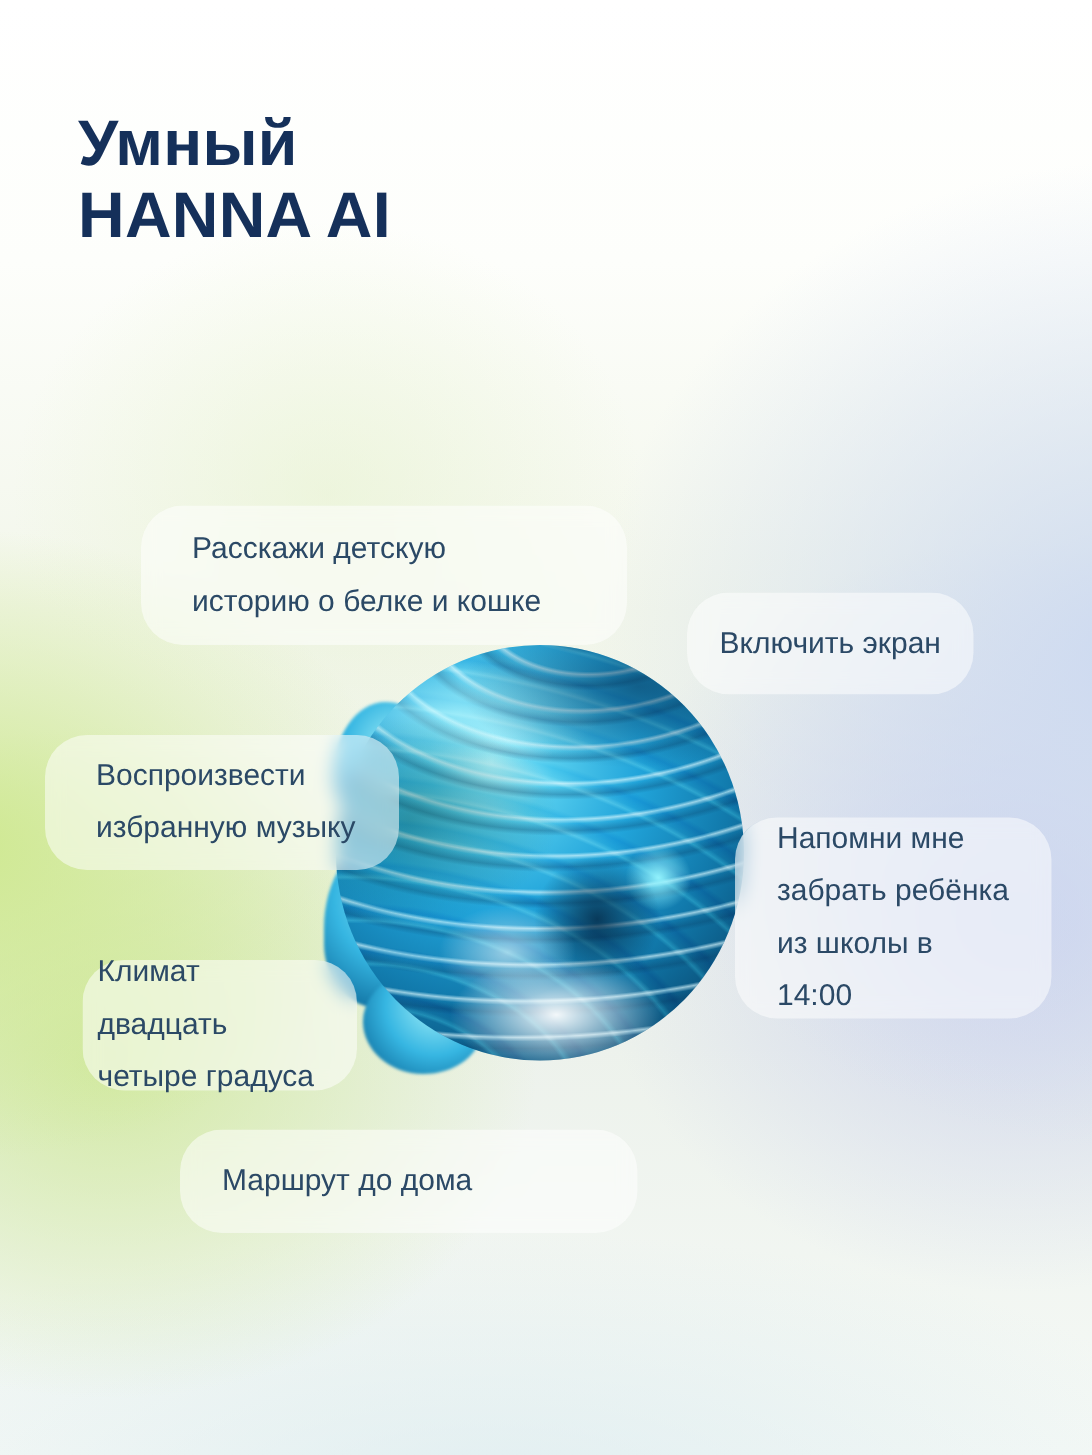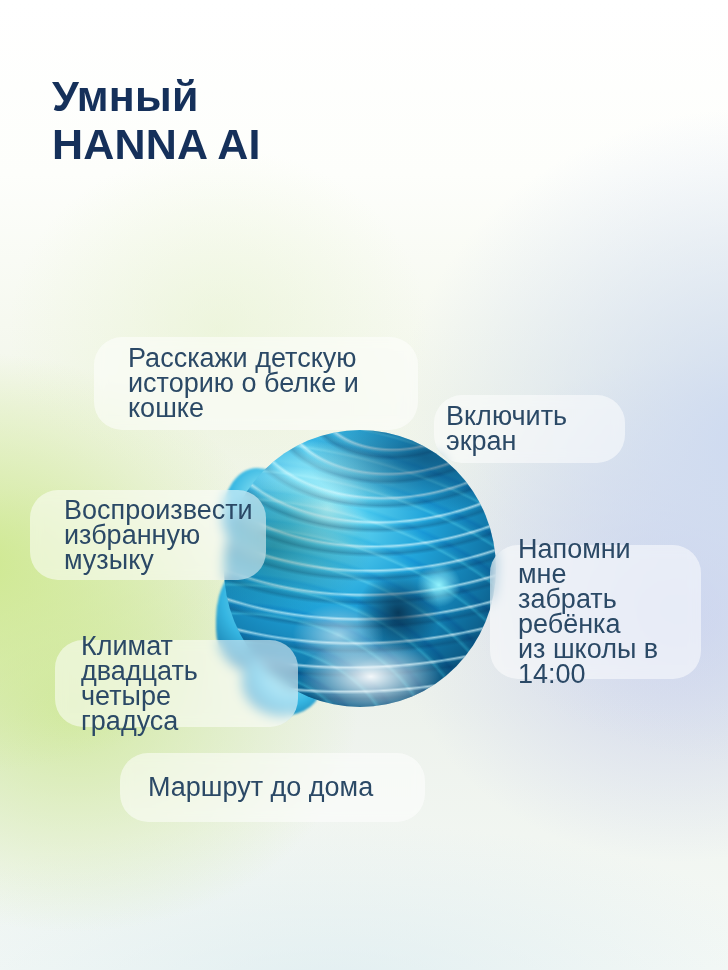--- a/index.html
+++ b/index.html
@@ -102,30 +102,30 @@
   .bubble {
     position: absolute;
     box-sizing: border-box;
     display: flex;
     align-items: center;
     background: rgba(255,255,255,0.52);
     backdrop-filter: blur(6px);
     -webkit-backdrop-filter: blur(6px);
     border-radius: 28px;
     color: #2b4966;
-    font-size: 27px;
-    line-height: 25px;
+    font-size: 20px;
+    line-height: 35px;
     white-space: pre-line;
     padding: 0 24px;
   }
   .b-story    { left:  94px; top: 337px; width: 324px; height:  93px; padding-left: 34px; }
-  .b-screen   { left: 434px; top: 395px; width: 191px; height:  68px; justify-content: center; padding: 0 12px; }
+  .b-screen   { left: 458px; top: 395px; width: 191px; height:  68px; justify-content: center; padding: 0 12px; }
   .b-music    { left:  30px; top: 490px; width: 236px; height:  90px; padding-left: 34px; }
   .b-reminder { left: 490px; top: 545px; width: 211px; height: 134px; padding-left: 28px; }
-  .b-climate  { left:  55px; top: 640px; width: 243px; height:  87px; padding-left: 26px; }
+  .b-climate  { left:  55px; top: 640px; width: 183px; height:  87px; padding-left: 10px; }
   .b-route    { left: 120px; top: 753px; width: 305px; height:  69px; padding-left: 28px; }
   .b-places   { left: 413px; top: 731px; width: 291px; height: 131px; padding-left: 34px; }
 </style>
 </head>
 <body>
 
 <div class="poster">
 
   <div class="bg"></div>
 

